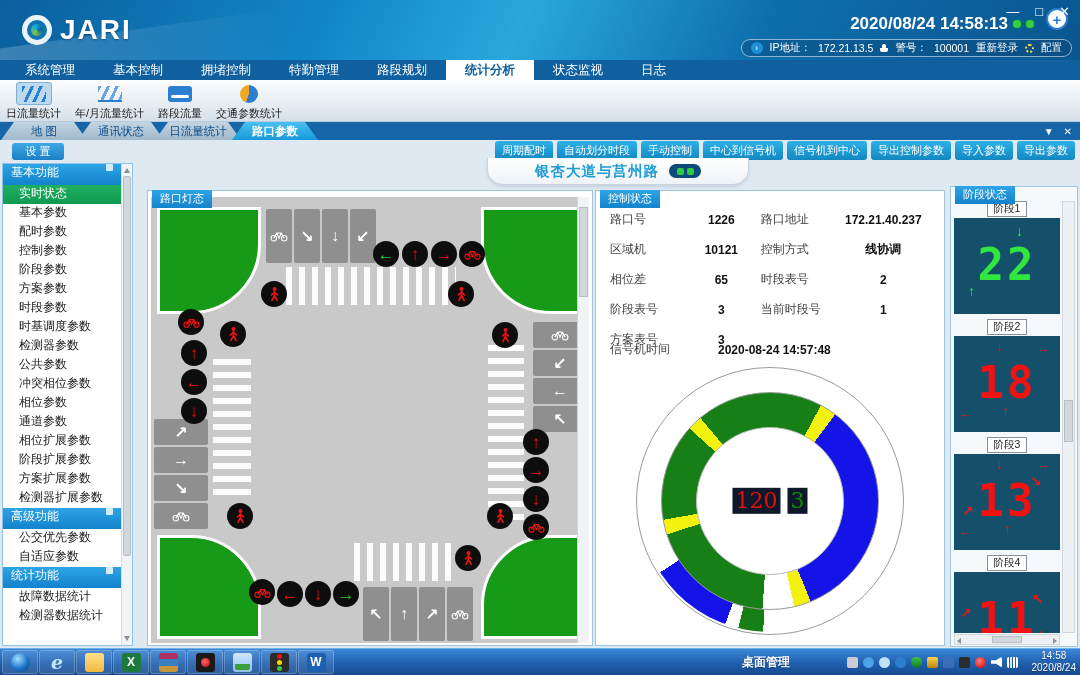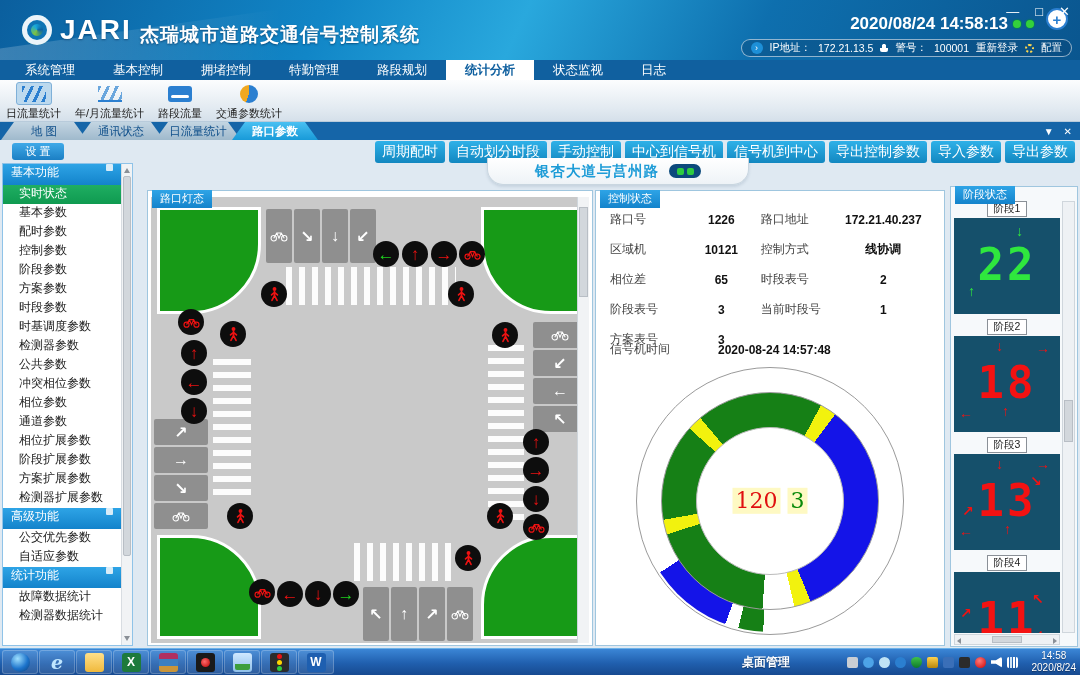--- a/index.html
+++ b/index.html
@@ -73,21 +73,21 @@
   .pin-icon{width:7px;height:7px;background:#d8ecf8;border-radius:1px;display:none}
   .t-header .pin-icon{display:block}
   .side-scroll{position:absolute;right:0;top:0;width:11px;bottom:0;background:#f1f3f5;border-left:1px solid #d8dde2}
   .side-scroll .thumb{position:absolute;left:1px;right:1px;top:12px;height:380px;background:#d2d7dc;border:1px solid #b8bec5;border-radius:2px}
   .scroll-arrow{position:absolute;left:2px;width:0;height:0;border-left:3.5px solid transparent;border-right:3.5px solid transparent}
   .sa-up{top:4px;border-bottom:5px solid #8a9097}
   .sa-down{bottom:4px;border-top:5px solid #8a9097}
 
   
   .actions{position:absolute;right:5px;top:141px;display:flex;gap:4px}
-  .action-btn{background:linear-gradient(#2fb1e8,#1287c0);color:#fff;font-size:14px;border:none;border-radius:3px;
+  .action-btn{background:linear-gradient(#2fb1e8,#1287c0);color:#fff;font-size:11px;border:none;border-radius:3px;
     padding:2px 7px;cursor:pointer;font-family:inherit;white-space:nowrap}
   .ribbon{position:absolute;left:487px;top:158px;width:262px;height:27px;background:linear-gradient(#ffffff,#eef3f7);
     border:1px solid #c9d6e0;border-top:none;border-radius:0 0 16px 16px;display:flex;align-items:center;justify-content:center;gap:10px;
     box-shadow:0 2px 3px rgba(60,90,120,.15)}
   .ribbon-title{color:#1e9cd7;font-size:14.5px;font-weight:bold;letter-spacing:1px}
   .ribbon-toggle{width:32px;height:14px;background:#0c4a7c;border-radius:7px;display:flex;align-items:center;justify-content:center;gap:3px;cursor:pointer}
   .ribbon-toggle i{width:7px;height:7px;background:#2ecc40;border-radius:2px}
 
   
   .panel{position:absolute;background:#fff;border:1px solid #9fc6df}
@@ -127,21 +127,21 @@
   .f-label{width:72px;font-size:12px;color:#444}
   .f-value{flex:1;text-align:center;font-size:12px;font-weight:bold;color:#111}
   .time-row{position:absolute;left:14px;top:150px;display:flex;align-items:center;font-size:12px;color:#444}
   .time-row .t-val{margin-left:48px;font-weight:bold;color:#111}
   .ring-wrap{position:absolute;left:50%;top:176px;width:268px;height:268px;transform:translateX(-50%)}
   .ring-outer{position:absolute;inset:0;border:1px solid #9a9a9a;border-radius:50%}
   .ring-band{position:absolute;inset:3px;border-radius:50%}
   .ring-donut{position:absolute;left:50%;top:50%;width:218px;height:218px;transform:translate(-50%,-50%);border-radius:50%;border:1px solid #9a9a9a}
   .ring-hole{position:absolute;left:50%;top:50%;width:148px;height:148px;transform:translate(-50%,-50%);border-radius:50%;background:#fff;border:1px solid #bbb}
   .ring-center{position:absolute;left:50%;top:50%;transform:translate(-50%,-50%);display:flex;gap:7px;font-family:"DejaVu Serif",serif;font-size:22px}
-  .ring-center span{background:#fef9c3;padding:0 3px;line-height:1.2}
+  .ring-center span{background:#0f172a;padding:0 3px;line-height:1.2}
   .rc-cycle{color:#e01010}.rc-remain{color:#0a8a0a}
 
   
   .stage-list{position:absolute;left:3px;top:14px;right:17px;bottom:13px;overflow:hidden}
   .stage-group{margin-bottom:5px}
   .stage-title{margin:0 auto 1px;background:#fff;border:1px solid #8a9097;font-size:10.5px;padding:0 6px;width:fit-content;color:#222}
   .stage-box{position:relative;height:96px;background:#15506b;overflow:hidden}
   .stage-count{position:absolute;left:0;right:0;top:50%;transform:translateY(-52%);text-align:center;
     font-family:"DejaVu Sans Mono",monospace;font-size:44px;font-weight:bold;letter-spacing:3px}
   .stage-box[data-color="green"] .stage-count,.stage-box[data-color="green"] .stage-arrow{color:#2fe73e}
@@ -193,21 +193,20 @@
 <div class="titlebar">
   <div class="win-controls">
     <span>—</span>
     <span>□</span>
     <span>✕</span>
   </div>
   <div class="brand">
     <span class="logo-swirl"></span>
     <span class="brand-text">JARI</span>
   </div>
-  <div class="app-title">杰瑞城市道路交通信号控制系统</div>
   <div class="datetime">
     <span>2020/08/24 14:58:13</span>
     <span class="dot"></span>
     <span class="dot"></span>
   </div>
   <div class="session-pill">
     <span class="pill-chev">›</span>
     <span>IP地址：</span>
     <span>172.21.13.5</span>
     <span class="mini-user"></span>

